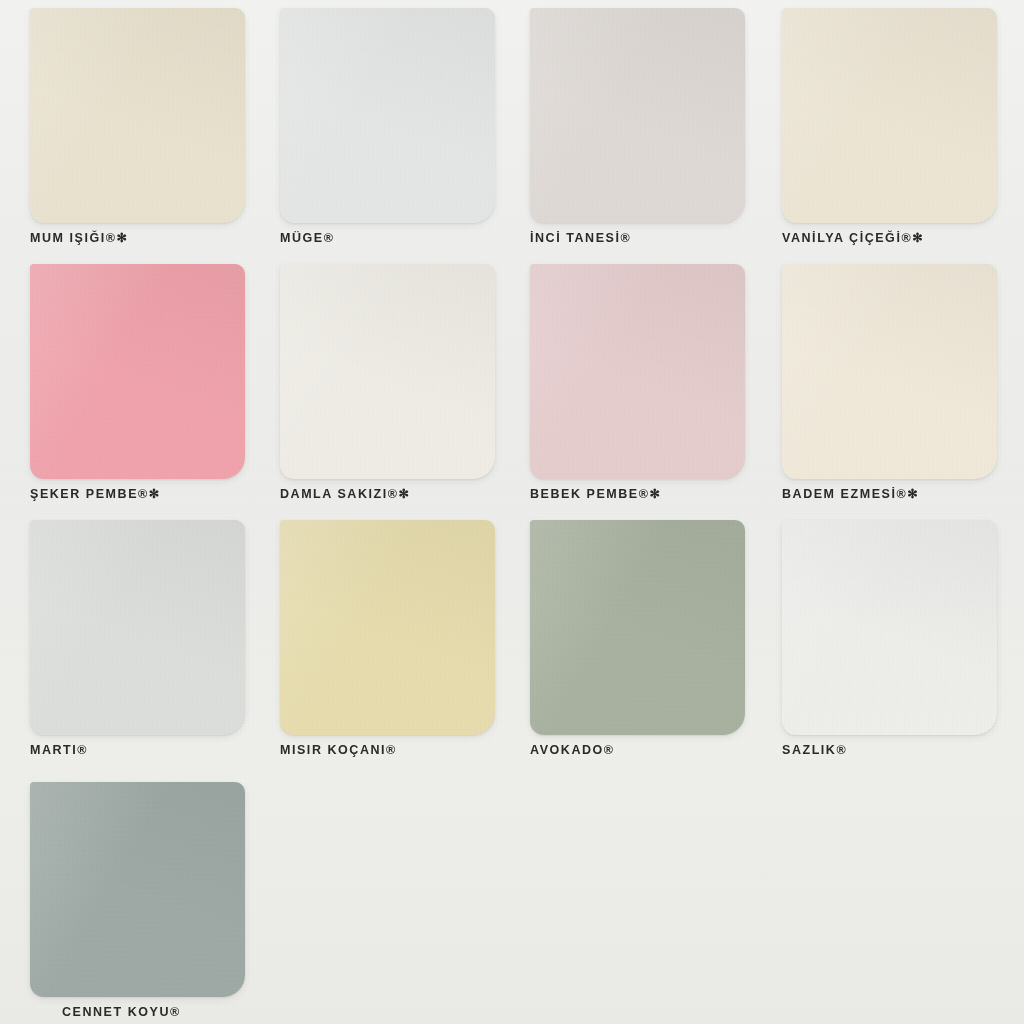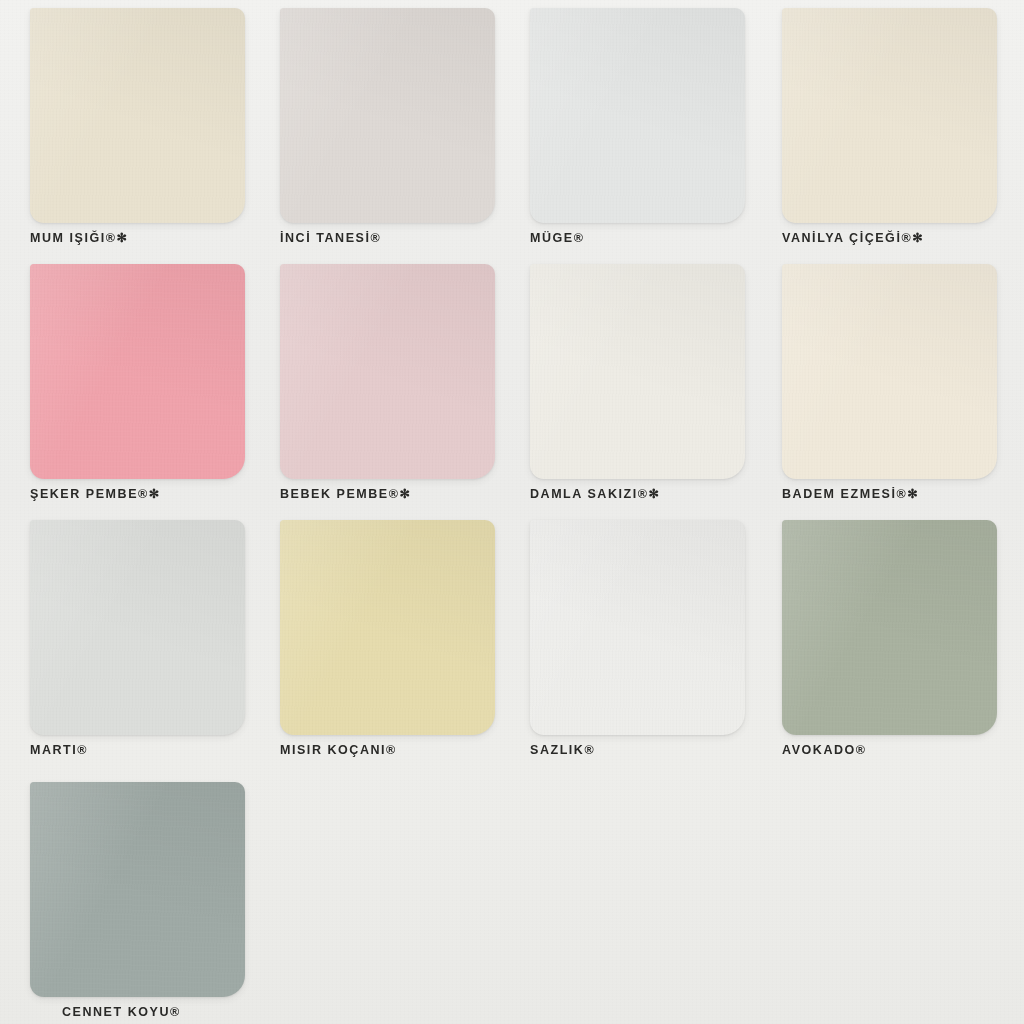--- a/index.html
+++ b/index.html
@@ -124,83 +124,83 @@
 <div id="palette-sheet">
   <div class="grid">
       <div class="cell">
         <div class="chip-wrap">
           <div class="chip" style="background-color: rgb(233, 226, 207);"></div>
         </div>
         <div class="chip-label"><span>MUM IŞIĞI</span><span>®✻</span></div>
       </div>
       <div class="cell">
         <div class="chip-wrap">
+          <div class="chip" style="background-color: rgb(228, 230, 229);"></div>
+        </div>
+        <div class="chip-label"><span>MÜGE</span><span>®</span></div>
+      </div>
+      <div class="cell">
+        <div class="chip-wrap">
           <div class="chip" style="background-color: rgb(222, 217, 213);"></div>
         </div>
         <div class="chip-label"><span>İNCİ TANESİ</span><span>®</span></div>
       </div>
       <div class="cell">
         <div class="chip-wrap">
-          <div class="chip" style="background-color: rgb(228, 230, 229);"></div>
-        </div>
-        <div class="chip-label"><span>MÜGE</span><span>®</span></div>
-      </div>
-      <div class="cell">
-        <div class="chip-wrap">
           <div class="chip" style="background-color: rgb(236, 229, 212);"></div>
         </div>
         <div class="chip-label"><span>VANİLYA ÇİÇEĞİ</span><span>®✻</span></div>
       </div>
       <div class="cell">
         <div class="chip-wrap">
           <div class="chip" style="background-color: rgb(240, 163, 172);"></div>
         </div>
         <div class="chip-label"><span>ŞEKER PEMBE</span><span>®✻</span></div>
       </div>
       <div class="cell">
         <div class="chip-wrap">
+          <div class="chip" style="background-color: rgb(238, 236, 229);"></div>
+        </div>
+        <div class="chip-label"><span>DAMLA SAKIZI</span><span>®✻</span></div>
+      </div>
+      <div class="cell">
+        <div class="chip-wrap">
           <div class="chip" style="background-color: rgb(229, 204, 205);"></div>
         </div>
         <div class="chip-label"><span>BEBEK PEMBE</span><span>®✻</span></div>
       </div>
       <div class="cell">
         <div class="chip-wrap">
-          <div class="chip" style="background-color: rgb(238, 236, 229);"></div>
-        </div>
-        <div class="chip-label"><span>DAMLA SAKIZI</span><span>®✻</span></div>
-      </div>
-      <div class="cell">
-        <div class="chip-wrap">
           <div class="chip" style="background-color: rgb(240, 233, 218);"></div>
         </div>
         <div class="chip-label"><span>BADEM EZMESİ</span><span>®✻</span></div>
       </div>
       <div class="cell">
         <div class="chip-wrap">
           <div class="chip" style="background-color: rgb(220, 222, 219);"></div>
         </div>
         <div class="chip-label"><span>MARTI</span><span>®</span></div>
       </div>
       <div class="cell">
         <div class="chip-wrap">
           <div class="chip" style="background-color: rgb(230, 220, 174);"></div>
         </div>
         <div class="chip-label"><span>MISIR KOÇANI</span><span>®</span></div>
       </div>
       <div class="cell">
         <div class="chip-wrap">
+          <div class="chip" style="background-color: rgb(169, 178, 160);"></div>
+        </div>
+        <div class="chip-label"><span>AVOKADO</span><span>®</span></div>
+      </div>
+      <div class="cell">
+        <div class="chip-wrap">
           <div class="chip"></div>
         </div>
         <div class="chip-label"><span>SAZLIK</span><span>®</span></div>
-      </div>
-      <div class="cell">
-        <div class="chip-wrap">
-          <div class="chip" style="background-color: rgb(169, 178, 160);"></div>
-        </div>
-        <div class="chip-label"><span>AVOKADO</span><span>®</span></div>
       </div>
       <div class="cell">
         <div class="chip-wrap">
           <div class="chip" style="background-color: rgb(159, 170, 166);"></div>
         </div>
         <div class="chip-label"><span>CENNET KOYU</span><span>®</span></div>
       </div>
     </div>
 </div>
 

